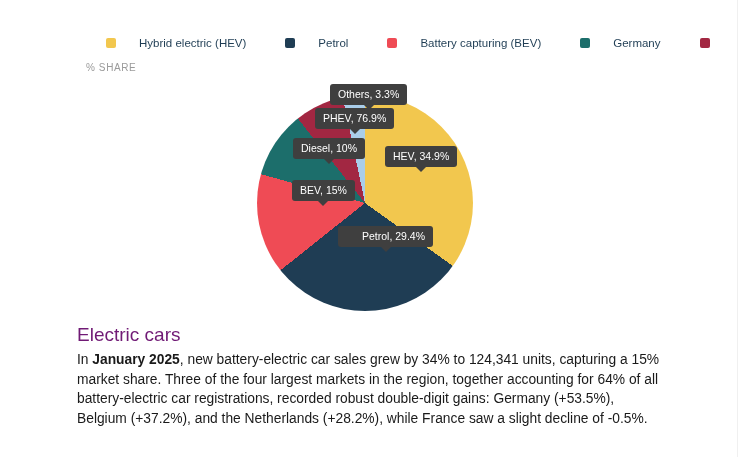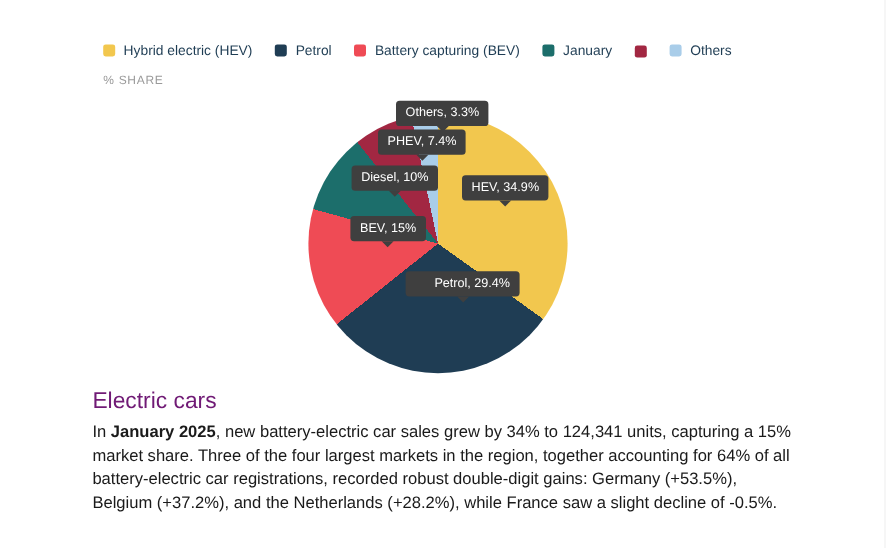--- a/index.html
+++ b/index.html
@@ -9,21 +9,21 @@
     position: relative;
     font-family: "Liberation Sans", sans-serif;
     overflow: hidden;
     border-right: 1px solid #f0f0f0;
   }
   
   .legend {
     position: absolute; left: 86px; top: 37px;
     display: flex; align-items: center; gap: 19px;
   }
-  .legend-item { display: flex; align-items: flex-start; gap: 7px; }
+  .legend-item { display: flex; align-items: center; gap: 23px; margin-left: 20px; }
   .legend-swatch {
     width: 10px; height: 10px; border-radius: 2px; flex: 0 0 auto;
   }
   .legend-label {
     font-size: 11.5px; color: #1F3D54; font-weight: 500; white-space: nowrap;
   }
   .share-note {
     position: absolute; left: 86px; top: 62px;
     font-size: 10px; color: #9A9A9A; letter-spacing: 0.6px;
   }
@@ -83,37 +83,37 @@
   <div class="legend-item">
     <span class="legend-swatch" style="background: rgb(31, 61, 84);"></span>
     <span class="legend-label">Petrol</span>
   </div>
   <div class="legend-item">
     <span class="legend-swatch" style="background: rgb(239, 75, 85);"></span>
     <span class="legend-label">Battery capturing (BEV)</span>
   </div>
   <div class="legend-item">
     <span class="legend-swatch" style="background: rgb(28, 110, 107);"></span>
-    <span class="legend-label">January</span>
+    <span class="legend-label">Germany</span>
   </div>
   <div class="legend-item">
     <span class="legend-swatch" style="background: rgb(162, 39, 66);"></span>
   </div>
   <div class="legend-item">
     <span class="legend-swatch" style="background: rgb(169, 205, 233);"></span>
     <span class="legend-label">Others</span>
   </div>
 </div>
 
 <div class="share-note">% SHARE</div>
 
 <div class="pie" style="background: conic-gradient(rgb(242, 199, 78) 0deg, rgb(242, 199, 78) 125.64deg, rgb(31, 61, 84) 125.64deg, rgb(31, 61, 84) 231.48deg, rgb(239, 75, 85) 231.48deg, rgb(239, 75, 85) 285.48deg, rgb(28, 110, 107) 285.48deg, rgb(28, 110, 107) 321.48deg, rgb(162, 39, 66) 321.48deg, rgb(162, 39, 66) 348.12deg, rgb(169, 205, 233) 348.12deg, rgb(169, 205, 233) 360deg);"></div>
 
 <div class="tooltip tt-others">Others, 3.3%</div>
-<div class="tooltip tt-phev">PHEV, 7.4%</div>
+<div class="tooltip tt-phev">PHEV, 76.9%</div>
 <div class="tooltip tt-diesel">Diesel, 10%</div>
 <div class="tooltip tt-bev">BEV, 15%</div>
 <div class="tooltip tt-hev">HEV, 34.9%</div>
 <div class="tooltip tt-petrol">Petrol, 29.4%</div>
 
 <div class="article">
   <h2>Electric cars</h2>
   <p><span>In </span><strong>January 2025</strong><span>, new battery-electric car sales grew by 34% to 124,341 units, capturing a 15% market share. Three of the four largest markets in the region, together accounting for 64% of all battery-electric car registrations, recorded robust double-digit gains: Germany (+53.5%), Belgium (+37.2%), and the Netherlands (+28.2%), while France saw a slight decline of -0.5%.</span></p>
 </div>
 

